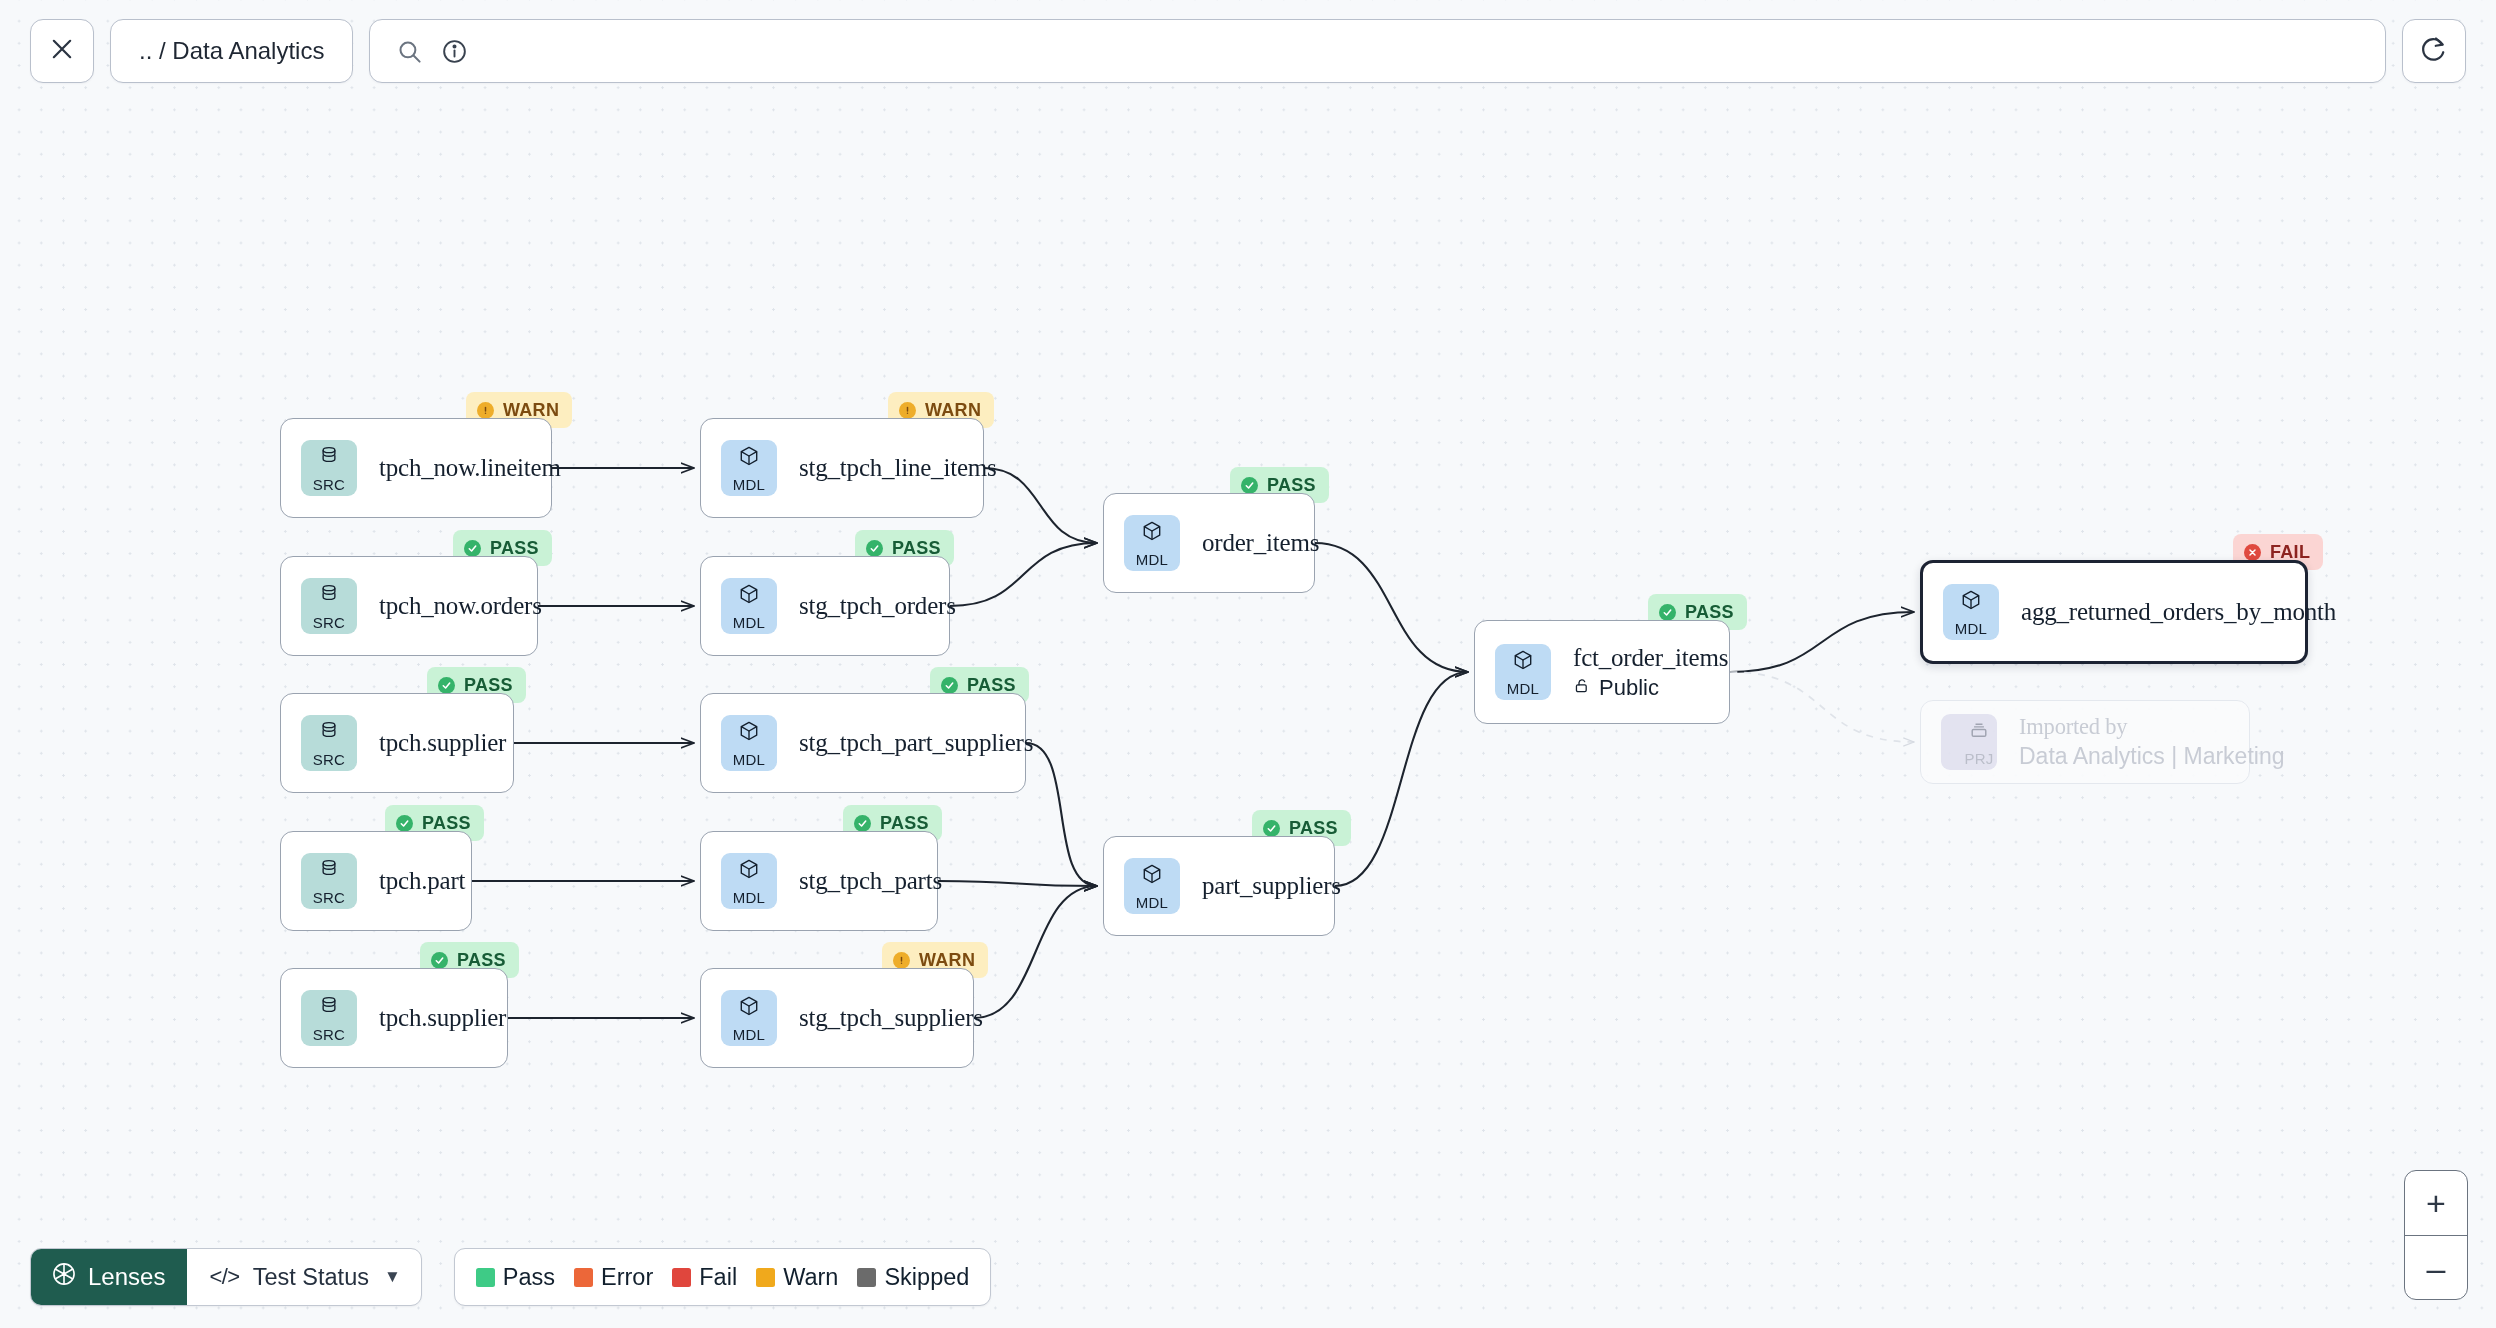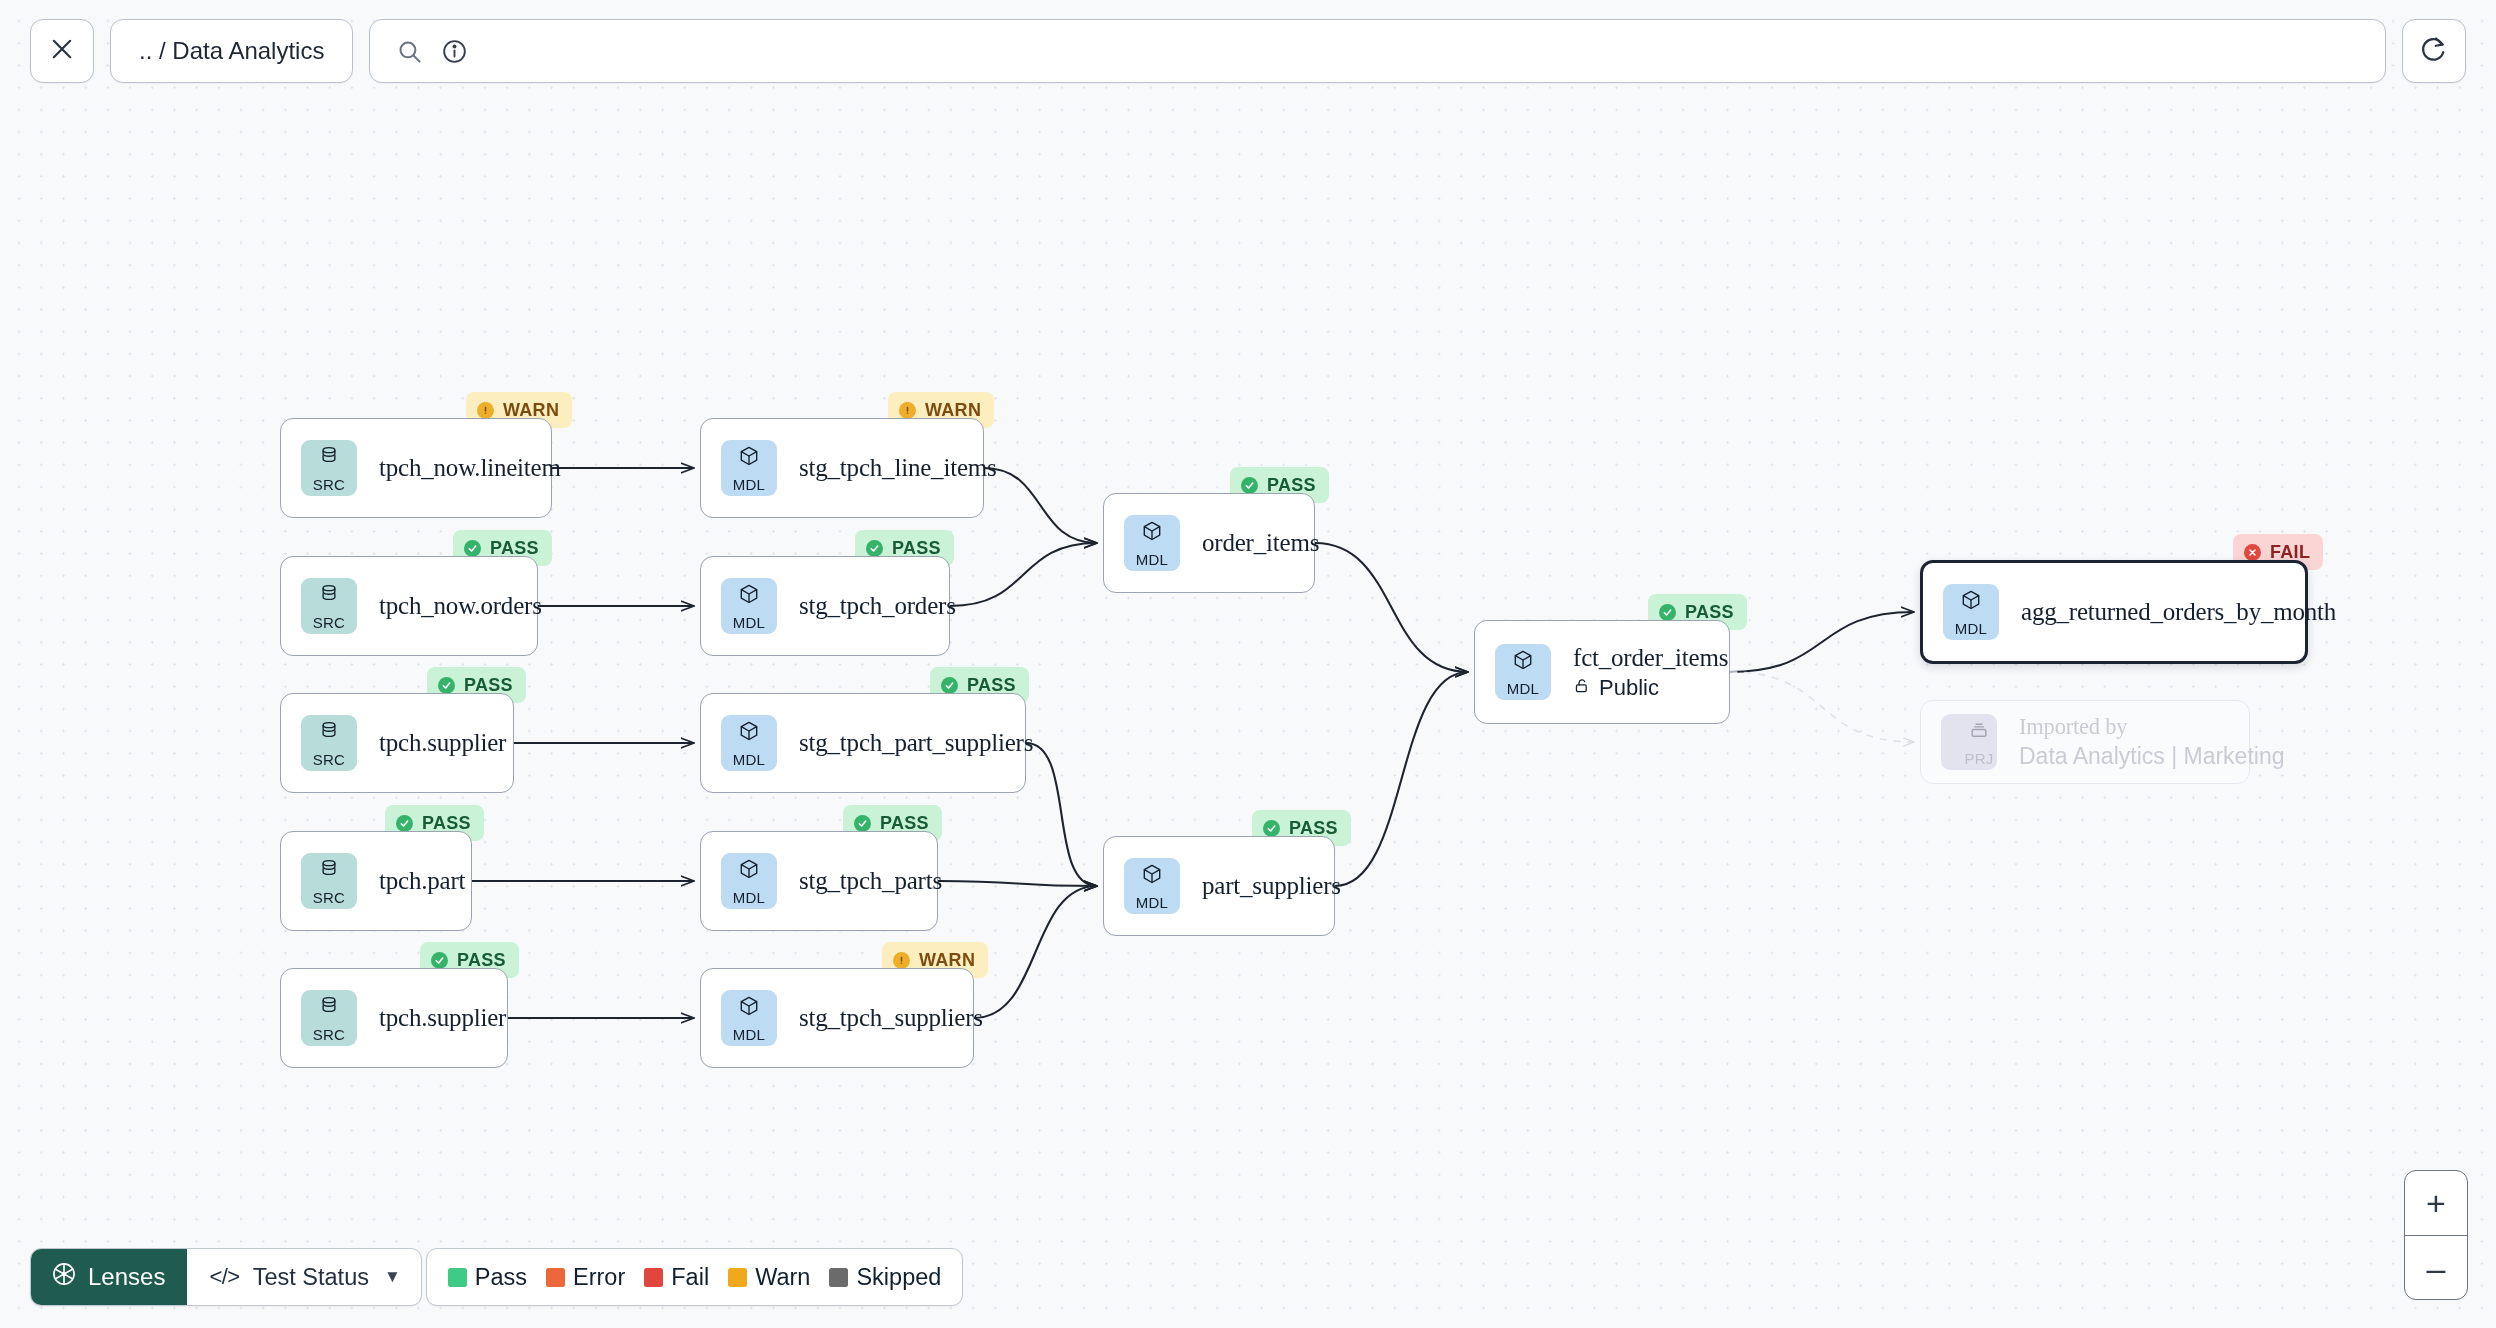--- a/index.html
+++ b/index.html
@@ -145,21 +145,21 @@
   .status.pass { background: #c9f2d6; color: #175c36; }
   .status.pass .dot { background: #35b36a; }
   .status.warn { background: #fdeec0; color: #7c4b10; }
   .status.warn .dot { background: #eead2a; }
   .status.fail { background: #fbd5d3; color: #8d2320; }
   .status.fail .dot { background: #e0493f; }
 
   
   #bottombar {
     position: absolute; left: 30px; bottom: 22px;
-    display: flex; align-items: center; gap: 4px;
+    display: flex; align-items: center; gap: 32px;
     z-index: 40;
   }
   .lensgroup {
     display: flex; align-items: stretch;
     height: 58px;
     border-radius: 11px;
     border: 1.5px solid #c2c8d2;
     overflow: hidden;
     background: #fff;
     box-shadow: 0 1px 2px rgba(16,24,40,.05);

